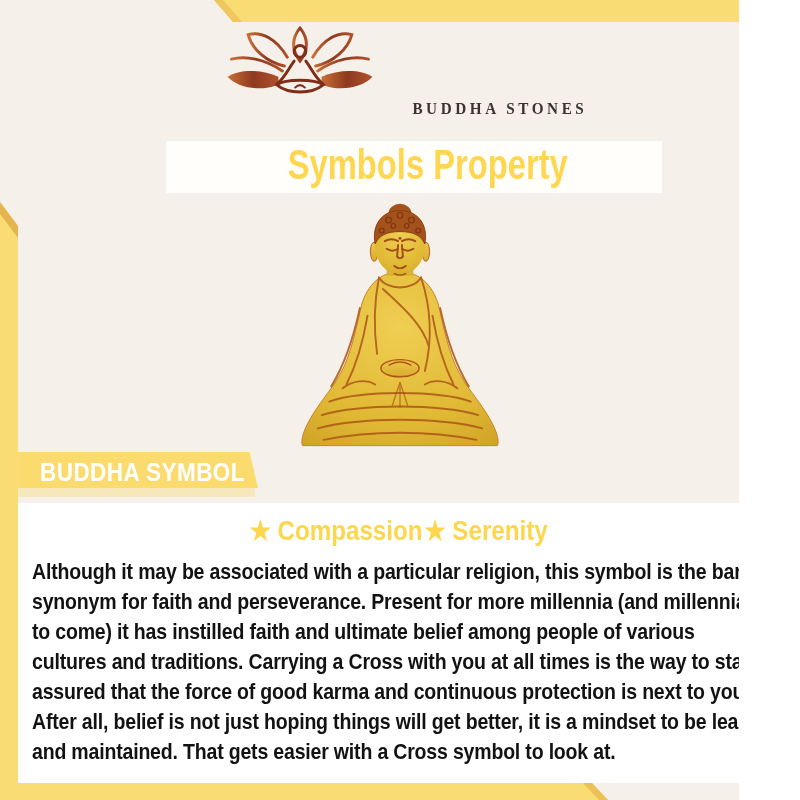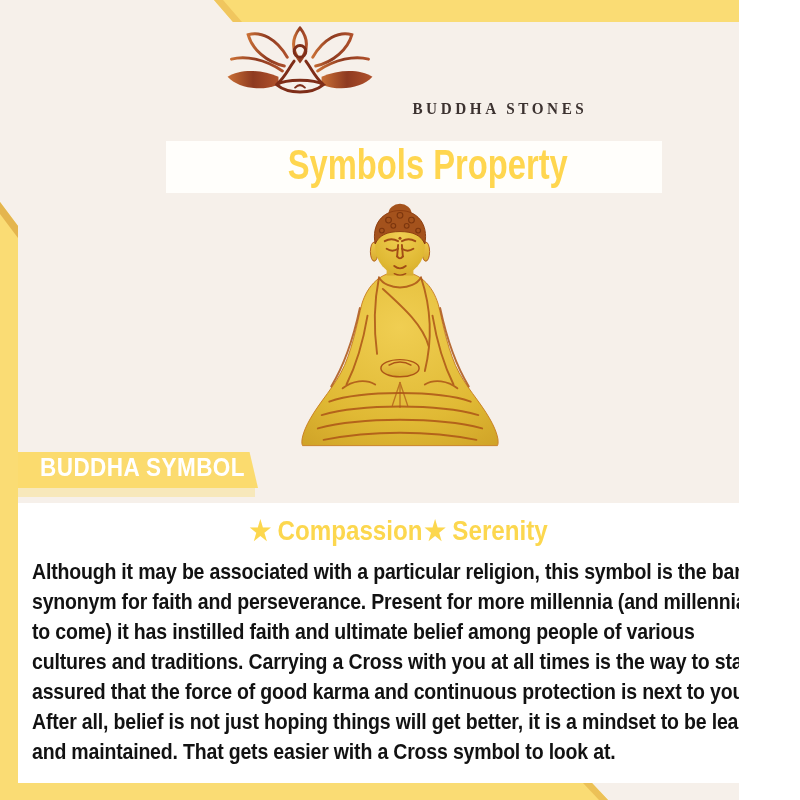--- a/index.html
+++ b/index.html
@@ -26,21 +26,21 @@
   .page-title{
     display:inline-block;font-weight:bold;font-size:42px;color:#ffd64f;
     white-space:nowrap;transform-origin:center center;letter-spacing:0px;
   }
   
   .buddha{left:283px;top:201px;width:234px;height:258px;z-index:2;}
   
   .label-bar{
     left:17px;top:452px;width:241px;height:36px;background:#fbdb6e;z-index:3;
     clip-path:polygon(0 0, 96.5% 0, 100% 100%, 0 100%);
-    display:flex;align-items:flex-start;
+    display:flex;align-items:flex-end;
   }
   .label-text{
     display:inline-block;margin-left:23px;color:#ffffff;font-weight:600;
     font-size:26px;white-space:nowrap;transform-origin:left center;letter-spacing:0.5px;
   }
   .label-shadow{left:17px;top:488px;width:238px;height:9px;background:rgba(251,219,110,0.38);z-index:2;}
   
   .white-section{left:18px;top:503px;width:782px;height:280px;background:#ffffff;z-index:1;}
   .props-line{
     left:0;top:514px;width:800px;text-align:center;z-index:2;

